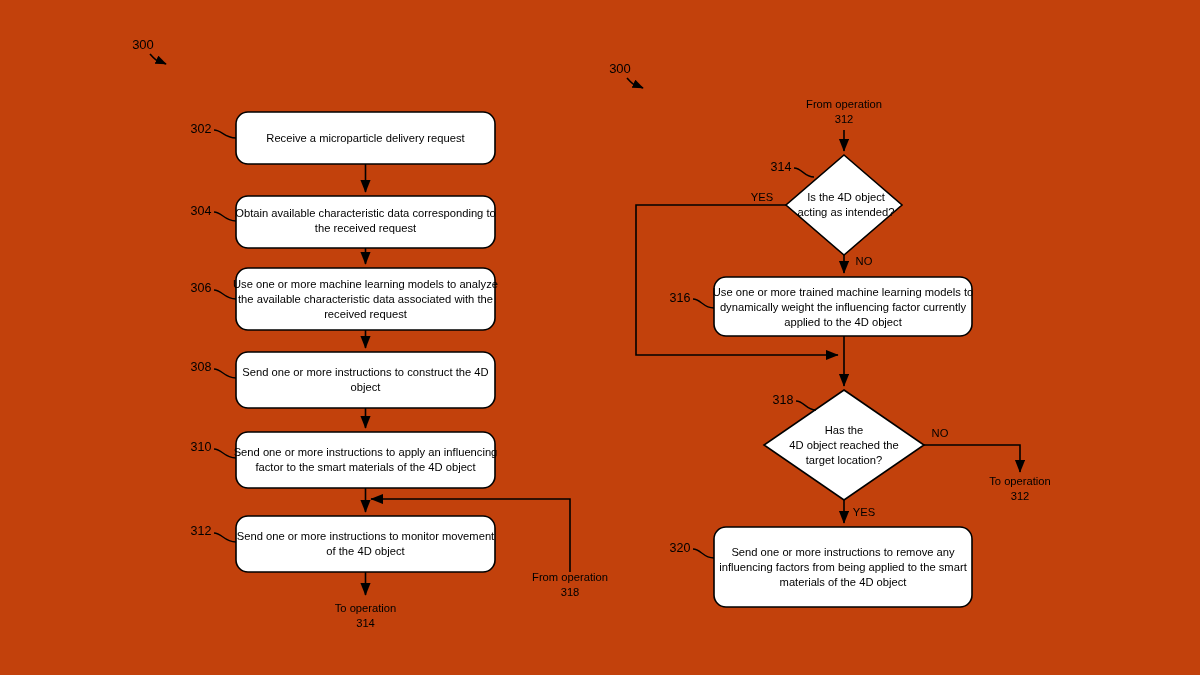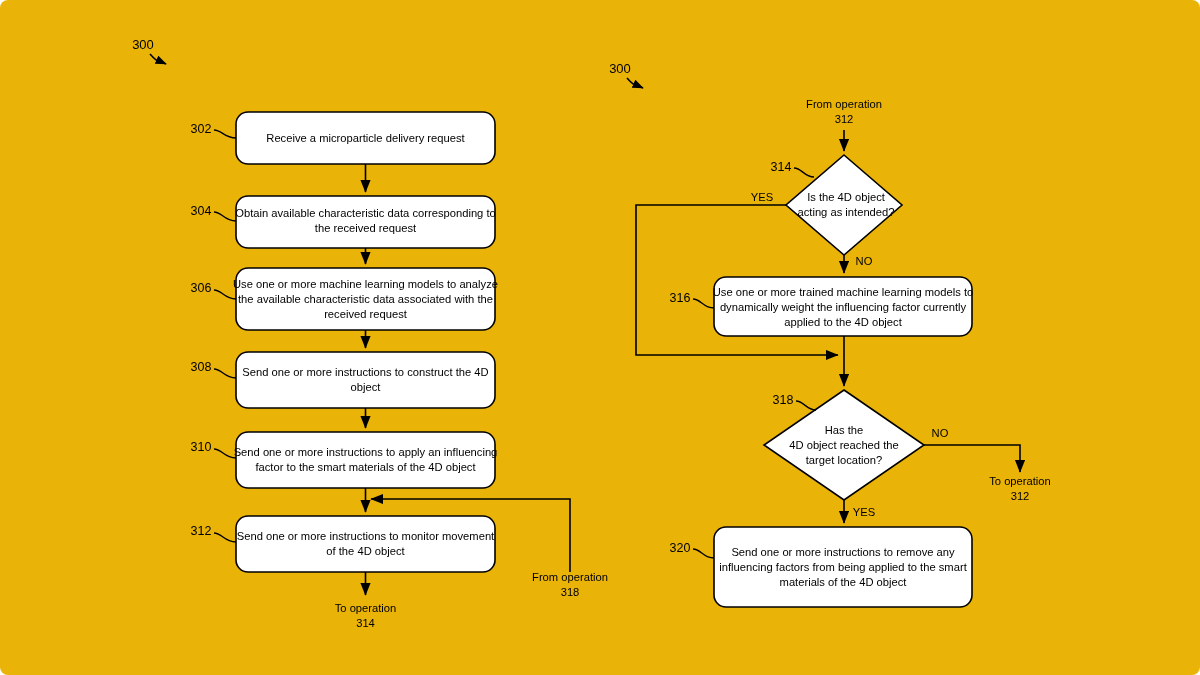--- a/index.html
+++ b/index.html
@@ -4,24 +4,23 @@
 <style>
   html, body {
     margin: 0;
     padding: 0;
     background: #ffffff;
   }
   #page {
     position: relative;
     width: 1200px;
     height: 675px;
-    background: #eab308;
+    background: #c2410c;
     overflow: hidden;
     font-family: "Liberation Sans", sans-serif;
-    border-radius: 8px;
   }
   svg.flow {
     position: absolute;
     left: 0;
     top: 0;
     width: 1200px;
     height: 675px;
   }
   .node-rect {
     fill: #ffffff;

